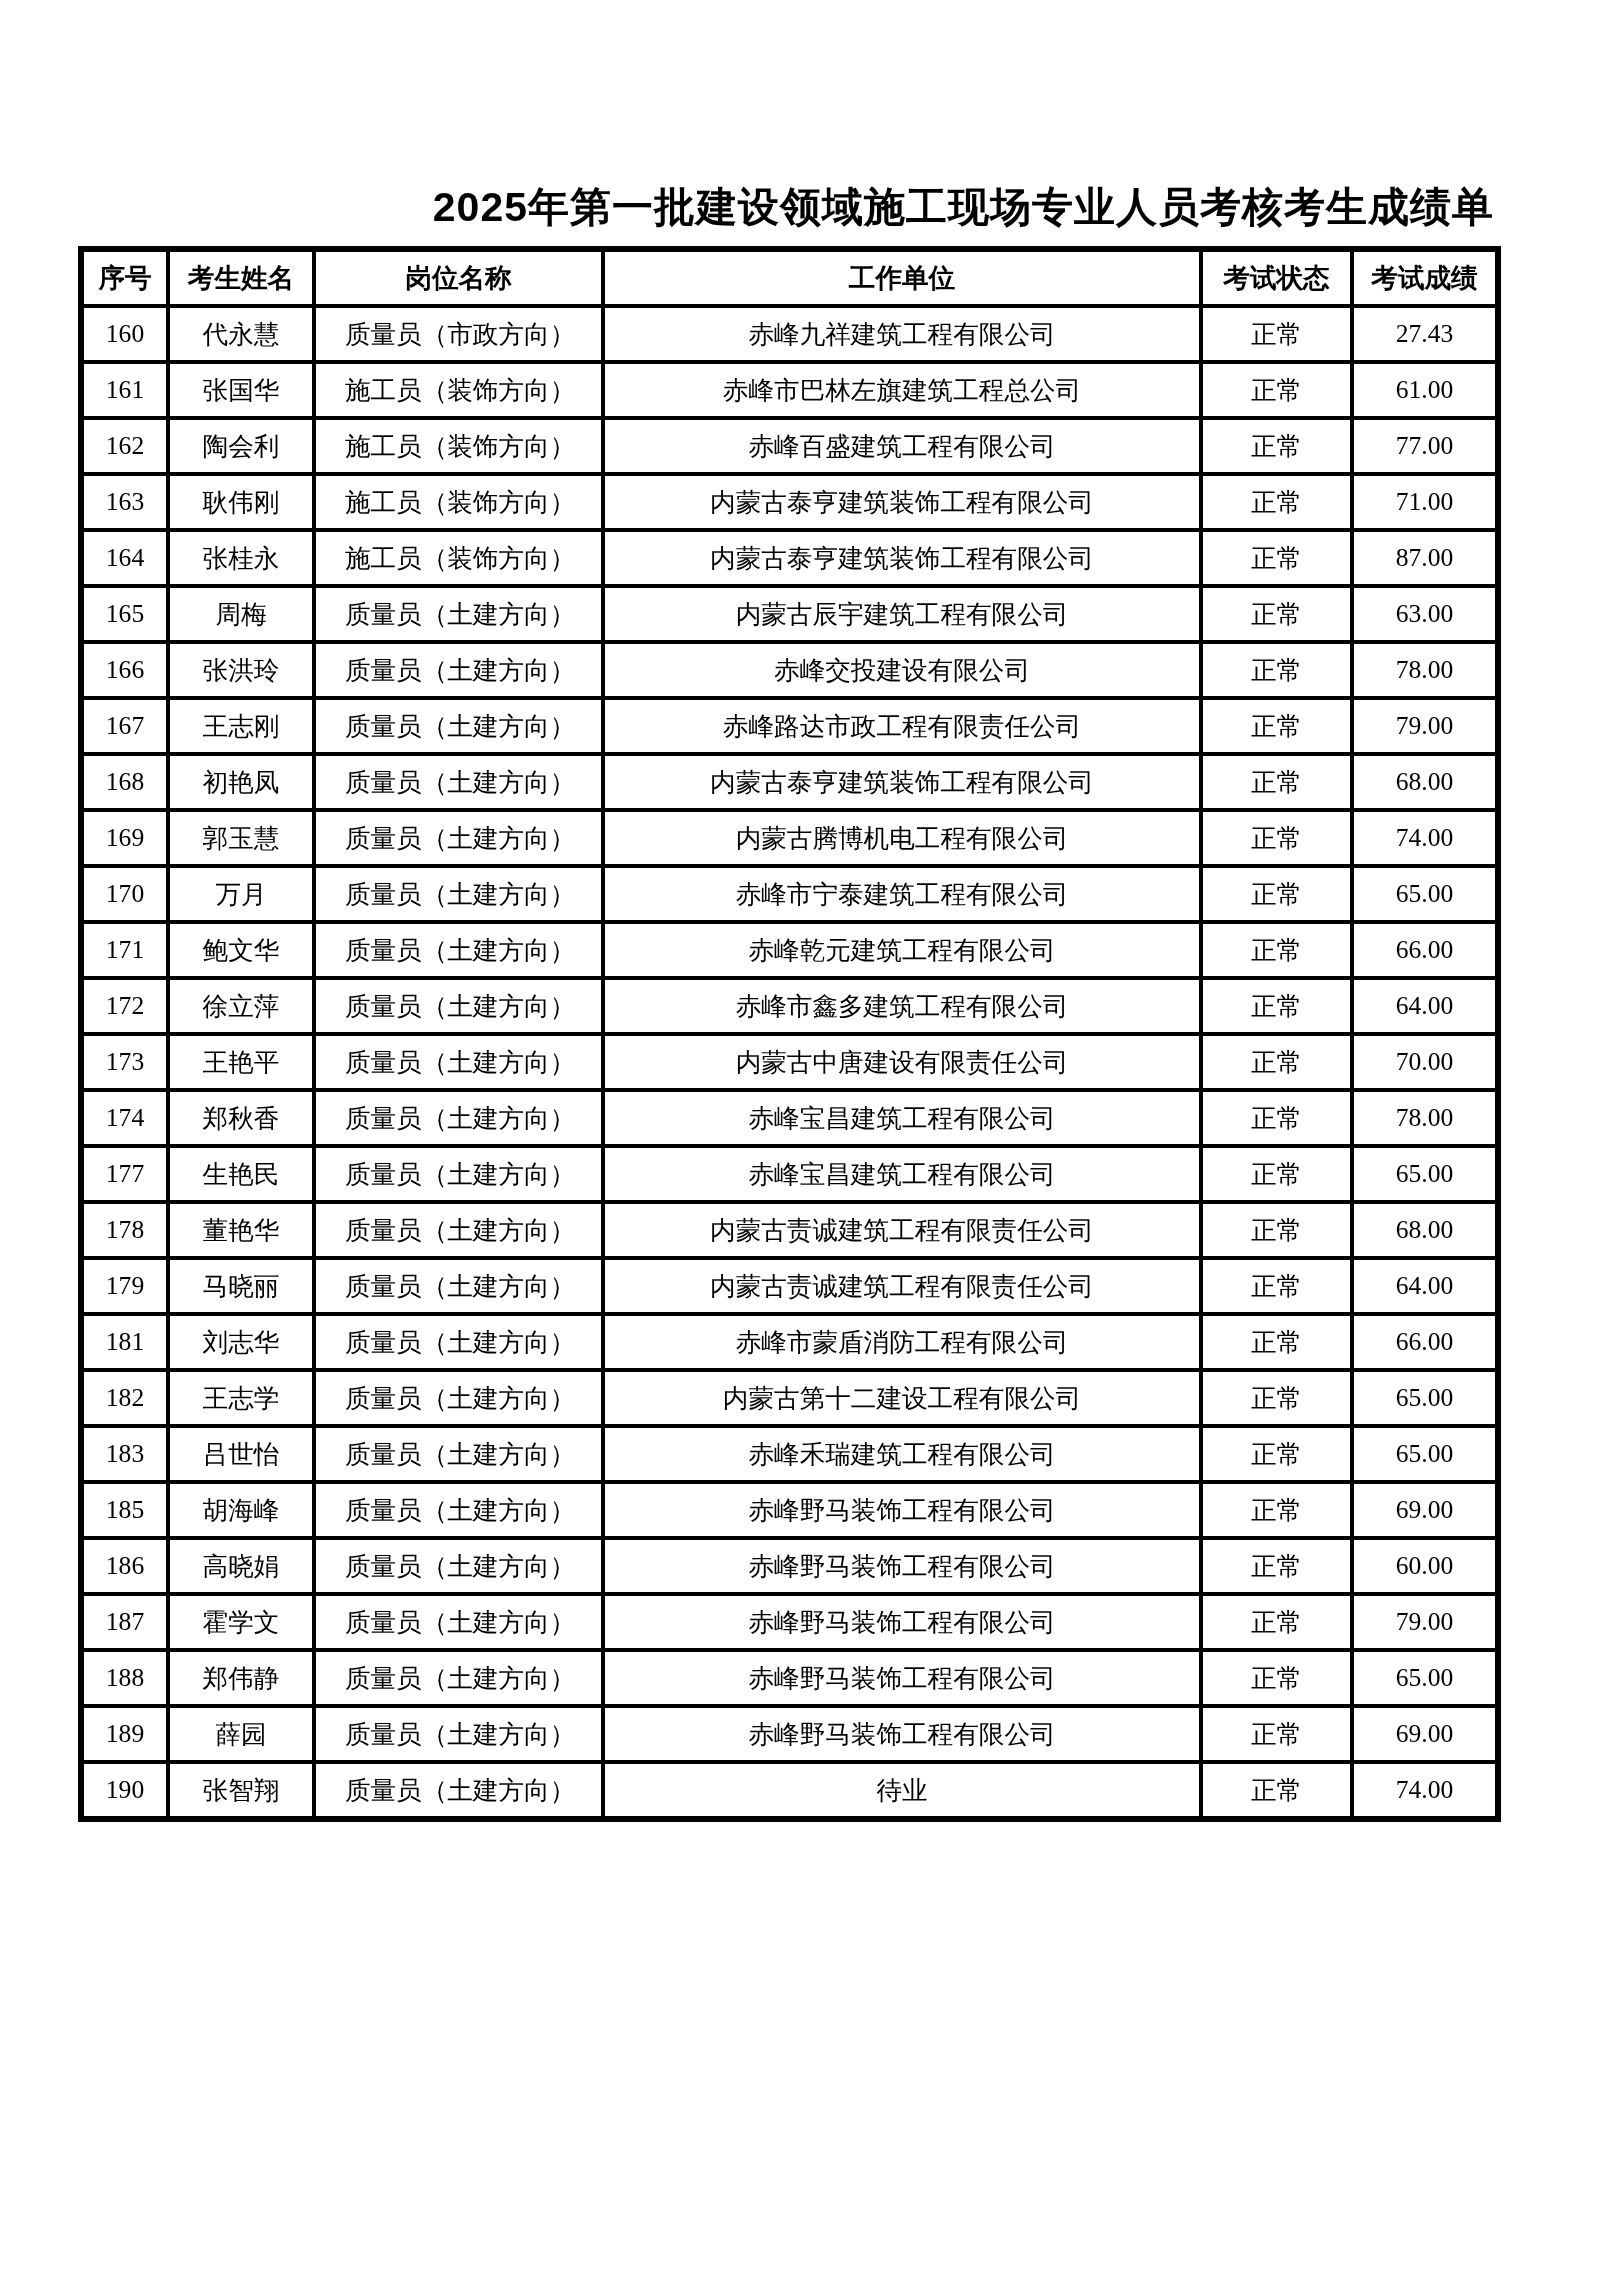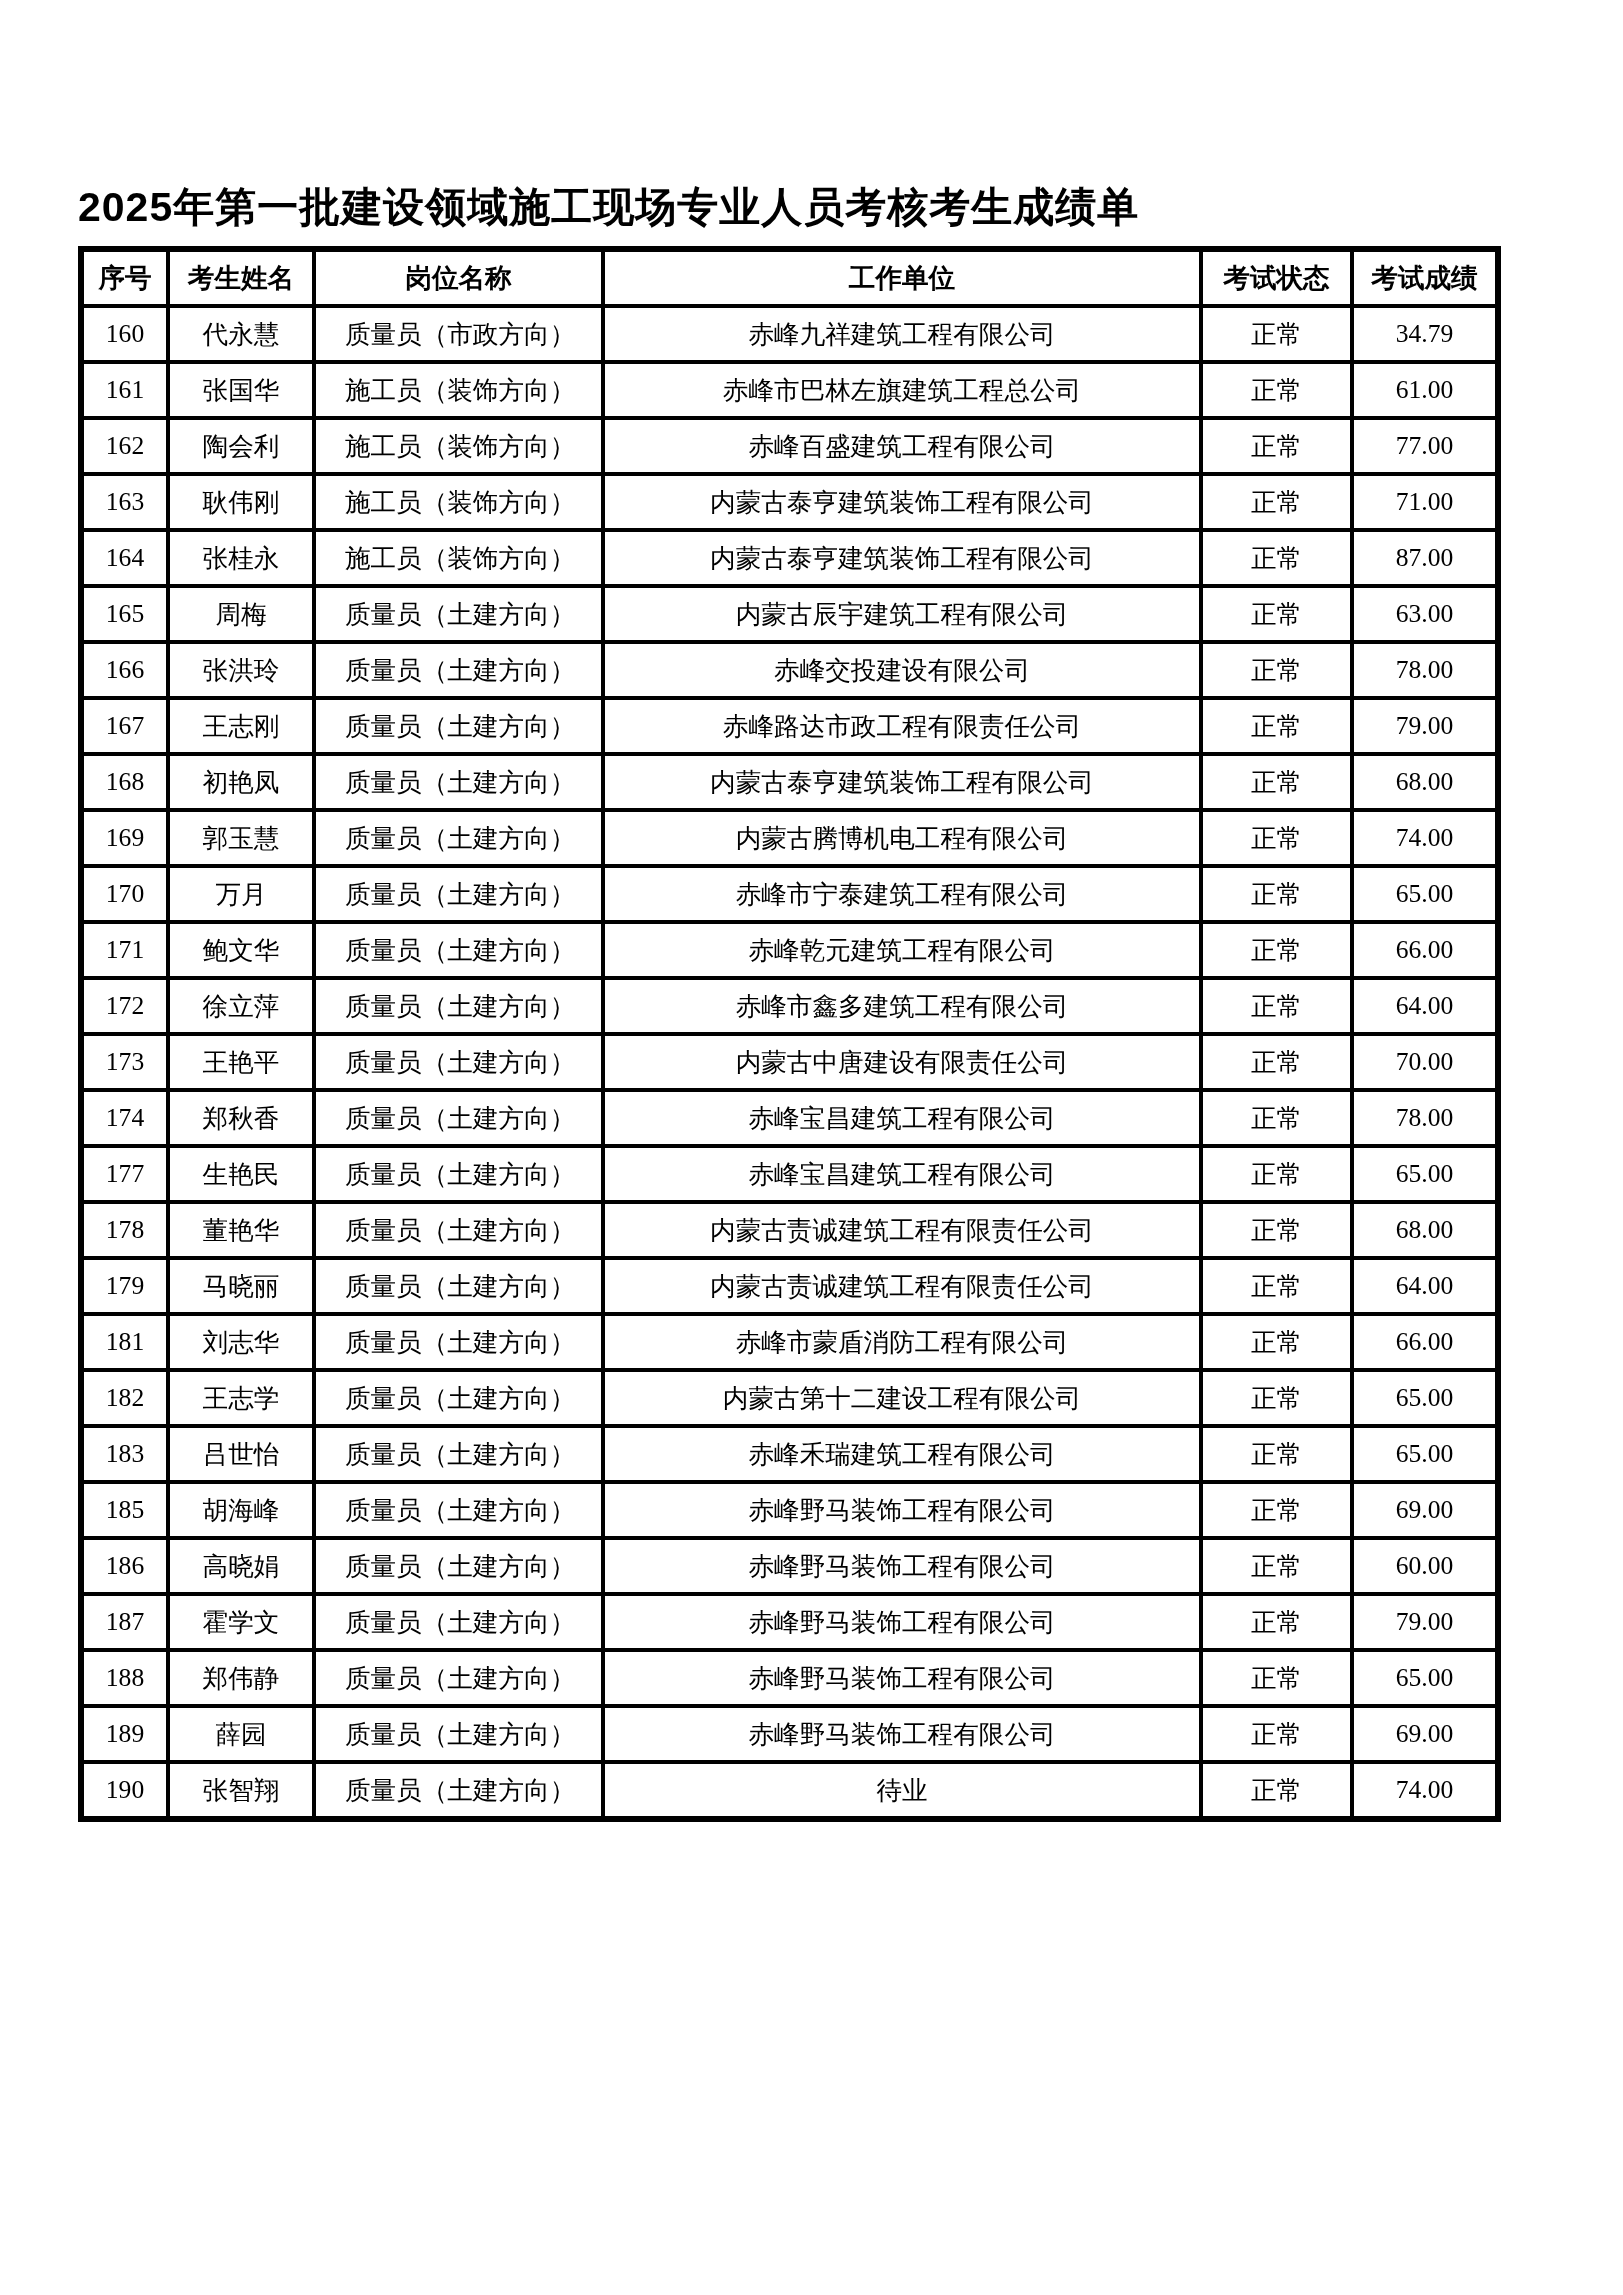--- a/index.html
+++ b/index.html
@@ -13,21 +13,21 @@
     position: relative;
     font-family: "Liberation Serif", "DejaVu Serif", serif;
     color: #000;
   }
   .page-title {
     position: absolute;
     left: 78px;
     top: 180px;
     width: 1416px;
     margin: 0;
-    text-align: left;
+    text-align: right;
     font-family: "Liberation Sans", "DejaVu Sans", sans-serif;
     font-weight: bold;
     font-size: 41px;
     letter-spacing: 1px;
     white-space: nowrap;
   }
   table.results {
     position: absolute;
     left: 78px;
     top: 246px;
@@ -87,21 +87,21 @@
         <th>考试成绩</th>
       </tr>
     </thead>
     <tbody>
         <tr>
           <td class="col-no">160</td>
           <td class="col-name">代永慧</td>
           <td class="col-position">质量员（市政方向）</td>
           <td class="col-company">赤峰九祥建筑工程有限公司</td>
           <td class="col-status">正常</td>
-          <td class="col-score">34.79</td>
+          <td class="col-score">27.43</td>
         </tr>
         <tr>
           <td class="col-no">161</td>
           <td class="col-name">张国华</td>
           <td class="col-position">施工员（装饰方向）</td>
           <td class="col-company">赤峰市巴林左旗建筑工程总公司</td>
           <td class="col-status">正常</td>
           <td class="col-score">61.00</td>
         </tr>
         <tr>

